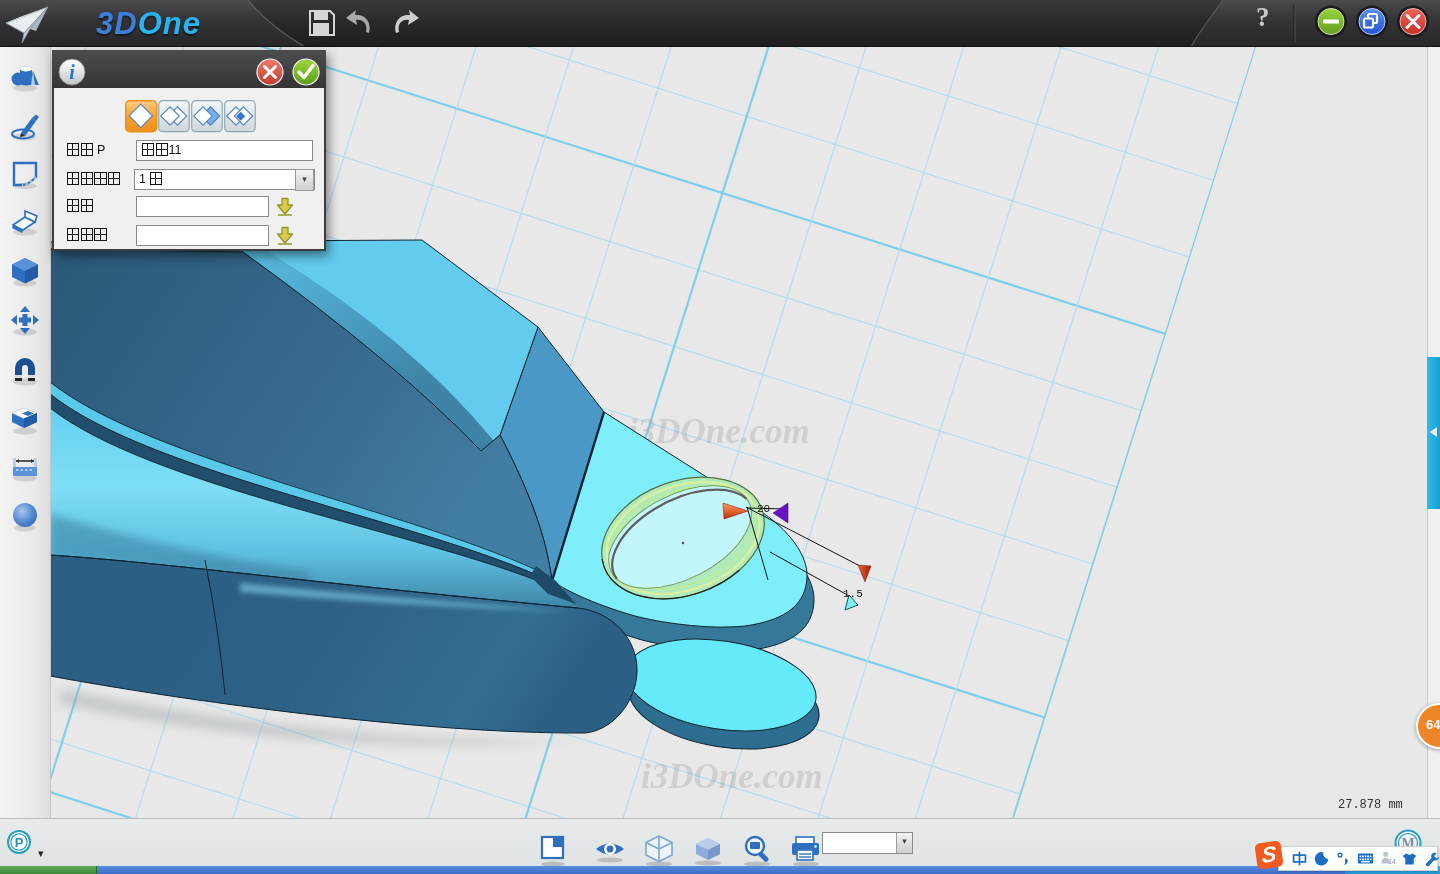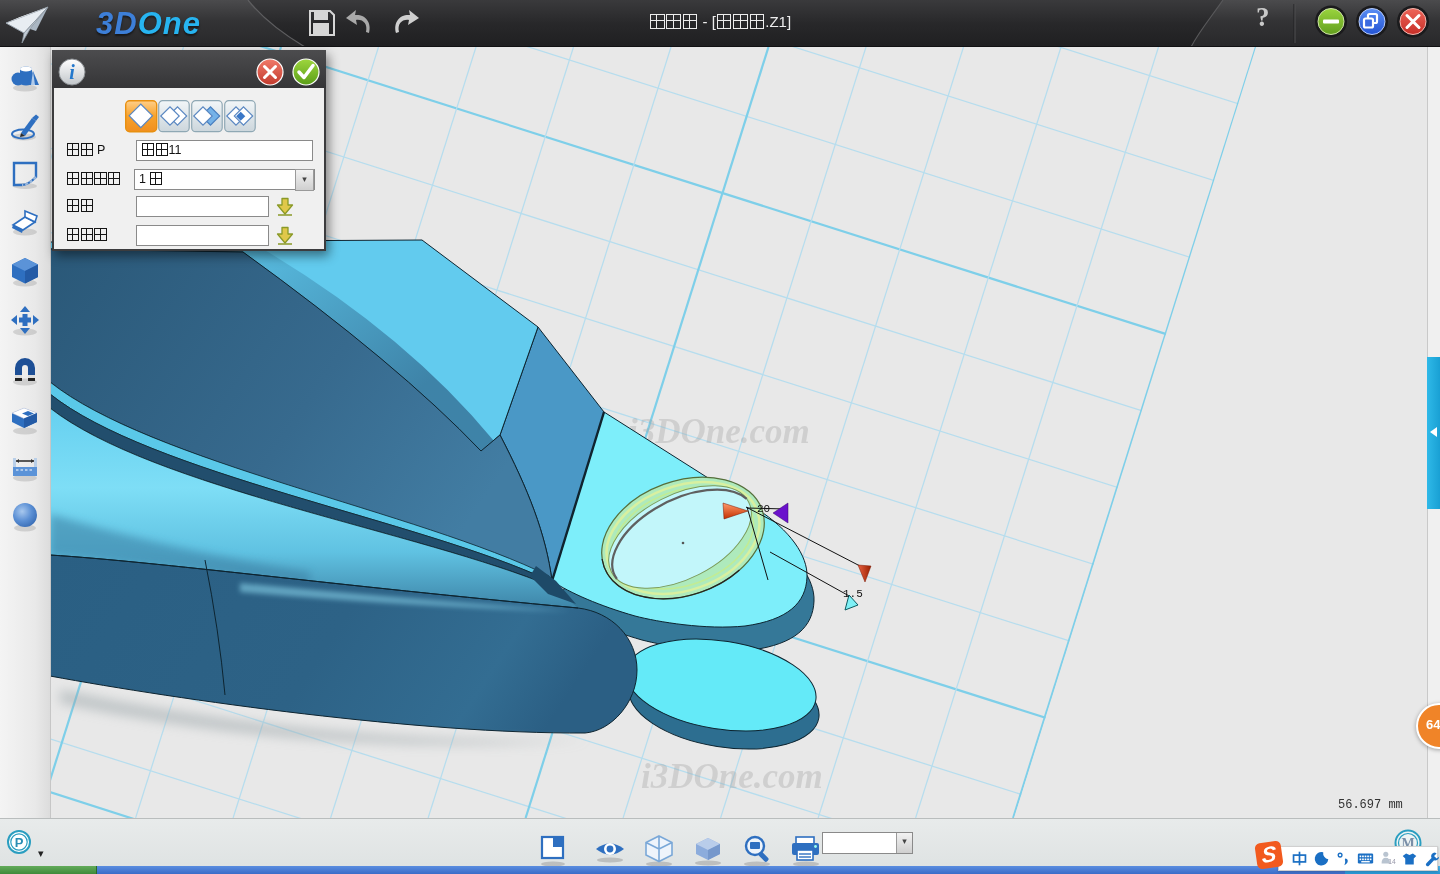--- a/index.html
+++ b/index.html
@@ -204,21 +204,20 @@
   <div id="logotext"><span class="l3d">3D</span><span class="lone">One</span></div>
   <svg width="130" height="30" style="position:absolute;left:306px;top:8px" viewBox="0 0 130 30">
     <g stroke="#d6d6d6" stroke-width="2" fill="none">
       <path d="M4,3 H24 L28,7 V27 H4 Z"></path>
       <rect x="9" y="3" width="12" height="8" fill="#d6d6d6"></rect>
       <rect x="8" y="16" width="14" height="11" fill="#d6d6d6"></rect>
     </g>
     <path d="M63,25 C66,14 59,6 49,7 L50,2 L40,10 L51,17 L50,12 C57,11 62,16 60,24 Z" fill="#a9a9a9"></path>
     <path d="M90,25 C87,14 94,6 104,7 L103,2 L113,10 L102,17 L103,12 C96,11 91,16 93,24 Z" fill="#cfcfcf"></path>
   </svg>
-  <div id="title"><i class="cjk cw"></i><i class="cjk cw"></i><i class="cjk cw"></i> - [<i class="cjk cw"></i><i class="cjk cw"></i><i class="cjk cw"></i>.Z1]</div>
   <div id="help">?</div>
   <svg width="140" height="40" style="position:absolute;left:1310px;top:2px" viewBox="0 0 140 40">
     <defs>
       <linearGradient id="wg" x1="0" y1="0" x2="0" y2="1">
           <stop offset="0" stop-color="#9ad43e"></stop>
           <stop offset="1" stop-color="#629f1e"></stop>
         </linearGradient>
       <linearGradient id="wb" x1="0" y1="0" x2="0" y2="1">
           <stop offset="0" stop-color="#5a8ef4"></stop>
           <stop offset="1" stop-color="#2454d4"></stop>
@@ -322,21 +321,21 @@
       </defs>
    <circle cx="17" cy="16" r="12" fill="url(#sph)"></circle>
     </svg>
   </div>
 
 <div id="rightstrip"></div>
 <div id="cytab">
     <span id="cytri"></span>
   </div>
 <div id="badge64">64</div>
-<div id="mmtext">56.697 mm</div>
+<div id="mmtext">27.878 mm</div>
 
 <div id="dialog">
  <div id="dtitle">
    <svg width="30" height="30" style="position:absolute;left:6px;top:8px">
      <defs>
           <linearGradient id="ig" x1="0" y1="0" x2="0" y2="1">
             <stop offset="0" stop-color="#ffffff"></stop>
             <stop offset="1" stop-color="#c2c6ca"></stop>
           </linearGradient>
         </defs>

